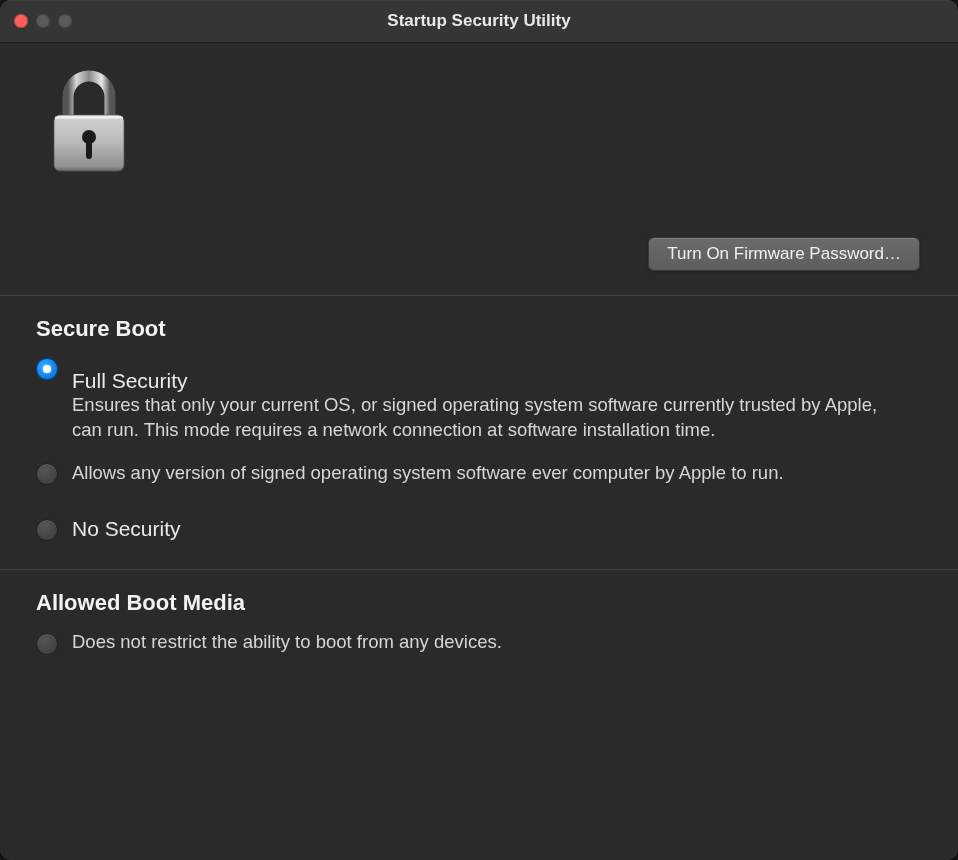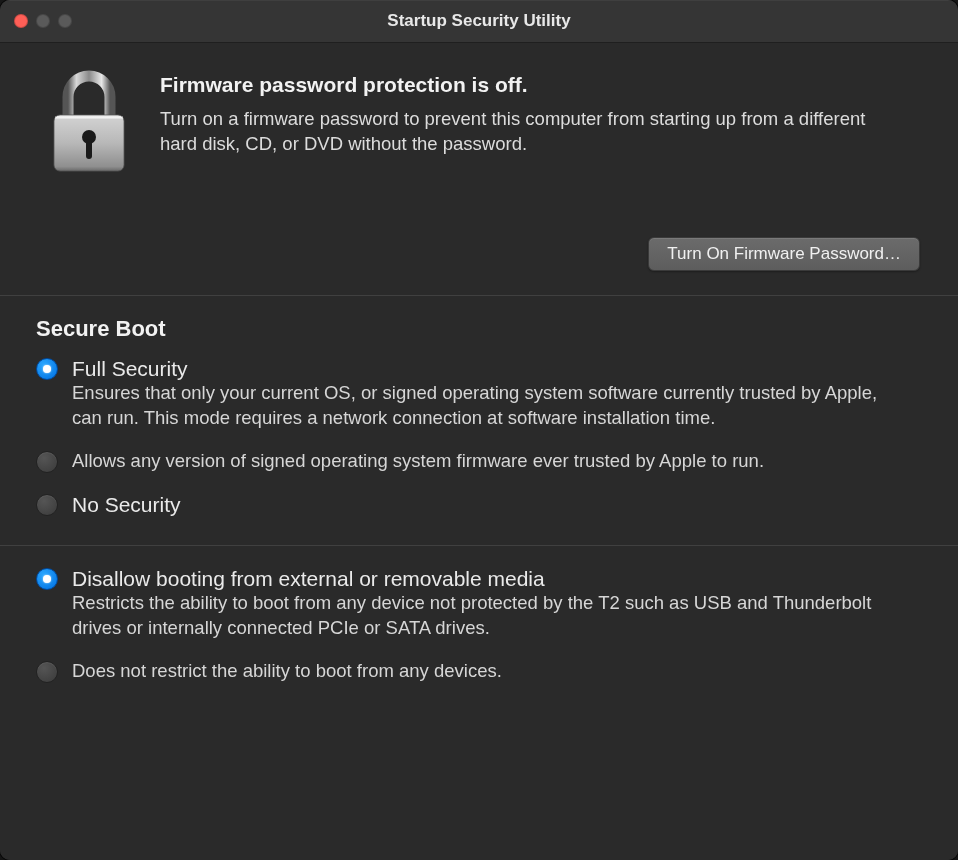--- a/index.html
+++ b/index.html
@@ -121,21 +121,21 @@
     color: #f2f2f2;
     margin: 0 0 14px 0;
   }
   .radio-option {
     display: flex;
     align-items: flex-start;
     gap: 14px;
     margin-bottom: 18px;
     cursor: pointer;
   }
-  .radio-option:last-child { margin-bottom: 4px; }
+  .radio-option:last-child { margin-bottom: 4px; align-items: flex-end; }
   .radio-outer {
     width: 22px;
     height: 22px;
     border-radius: 50%;
     flex-shrink: 0;
     margin-top: 2px;
     box-sizing: border-box;
     position: relative;
   }
   .radio-outer.unselected {
@@ -157,20 +157,21 @@
     left: 50%;
     top: 50%;
     transform: translate(-50%, -50%);
     box-shadow: 0 0 2px rgba(255,255,255,0.8);
   }
   .radio-text { flex: 1; }
   .radio-title {
     font-size: 21px;
     color: #eaeaea;
     line-height: 1.2;
+    margin-top: 12px;
   }
   .radio-desc {
     font-size: 18.5px;
     color: #d6d6d6;
     line-height: 1.35;
     max-width: 830px;
   }
 </style>
 </head>
 <body>
@@ -212,65 +213,55 @@
             <path d="M20 50 V30 a21 21 0 0 1 42 0 V50" fill="none" stroke="url(#shackleGrad)" stroke-width="11" stroke-linecap="butt"></path>
 
             <rect x="6" y="48" width="70" height="56" rx="6" fill="url(#bodyGrad)" stroke="#555" stroke-width="0.8"></rect>
 
             <rect x="7" y="49.5" width="68" height="2" fill="rgba(255,255,255,0.6)"></rect>
 
             <circle cx="41" cy="70" r="7" fill="#1a1a1a"></circle>
             <rect x="38" y="72" width="6" height="20" rx="3" fill="#1a1a1a"></rect>
           </svg>
         </div>
-        <div class="firmware-text">
-          <p class="firmware-heading">Firmware password protection is off.</p>
-          <p class="firmware-desc">Turn on a firmware password to prevent this computer from starting up from a different hard disk, CD, or DVD without the password.</p>
-        </div>
       </div>
       <div class="firmware-button-row">
         <button class="mac-button">Turn On Firmware Password…</button>
       </div>
     </div>
 
     <div class="section">
       <p class="section-heading">Secure Boot</p>
 
       <div class="radio-option">
         <div class="radio-outer selected"></div>
         <div class="radio-text">
           <div class="radio-title">Full Security</div>
           <div class="radio-desc">Ensures that only your current OS, or signed operating system software currently trusted by Apple, can run. This mode requires a network connection at software installation time.</div>
         </div>
       </div>
 
       <div class="radio-option">
         <div class="radio-outer unselected"></div>
         <div class="radio-text">
-          <div class="radio-desc">Allows any version of signed operating system firmware ever trusted by Apple to run.</div>
+          <div class="radio-desc">Allows any version of signed operating system software ever computer by Apple to run.</div>
         </div>
       </div>
 
       <div class="radio-option">
         <div class="radio-outer unselected"></div>
         <div class="radio-text">
           <div class="radio-title">No Security</div>
         </div>
       </div>
     </div>
 
     <div class="section">
-
-      <div class="radio-option">
-        <div class="radio-outer selected"></div>
-        <div class="radio-text">
-          <div class="radio-title">Disallow booting from external or removable media</div>
-          <div class="radio-desc">Restricts the ability to boot from any device not protected by the T2 such as USB and Thunderbolt drives or internally connected PCIe or SATA drives.</div>
-        </div>
-      </div>
+      <p class="section-heading">Allowed Boot Media</p>
+
 
       <div class="radio-option">
         <div class="radio-outer unselected"></div>
         <div class="radio-text">
           <div class="radio-desc">Does not restrict the ability to boot from any devices.</div>
         </div>
       </div>
     </div>
 
   </div>

